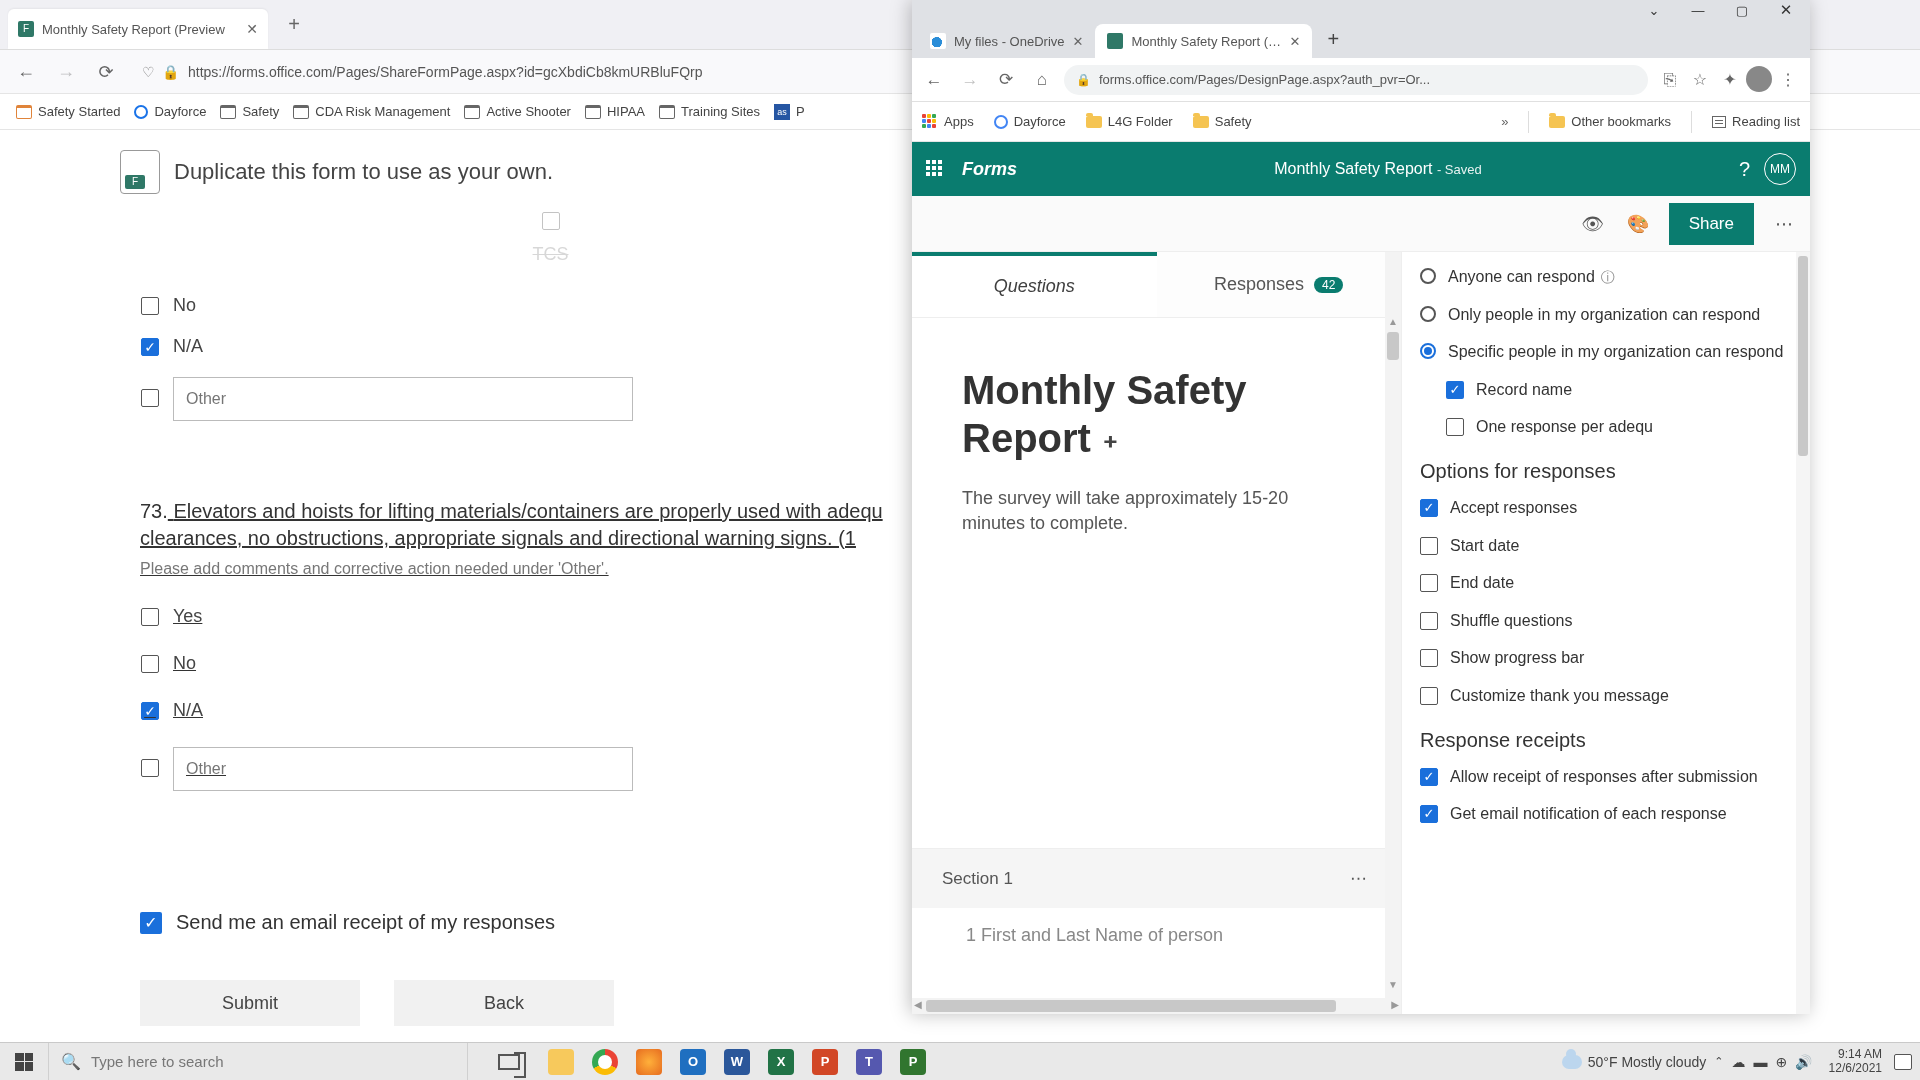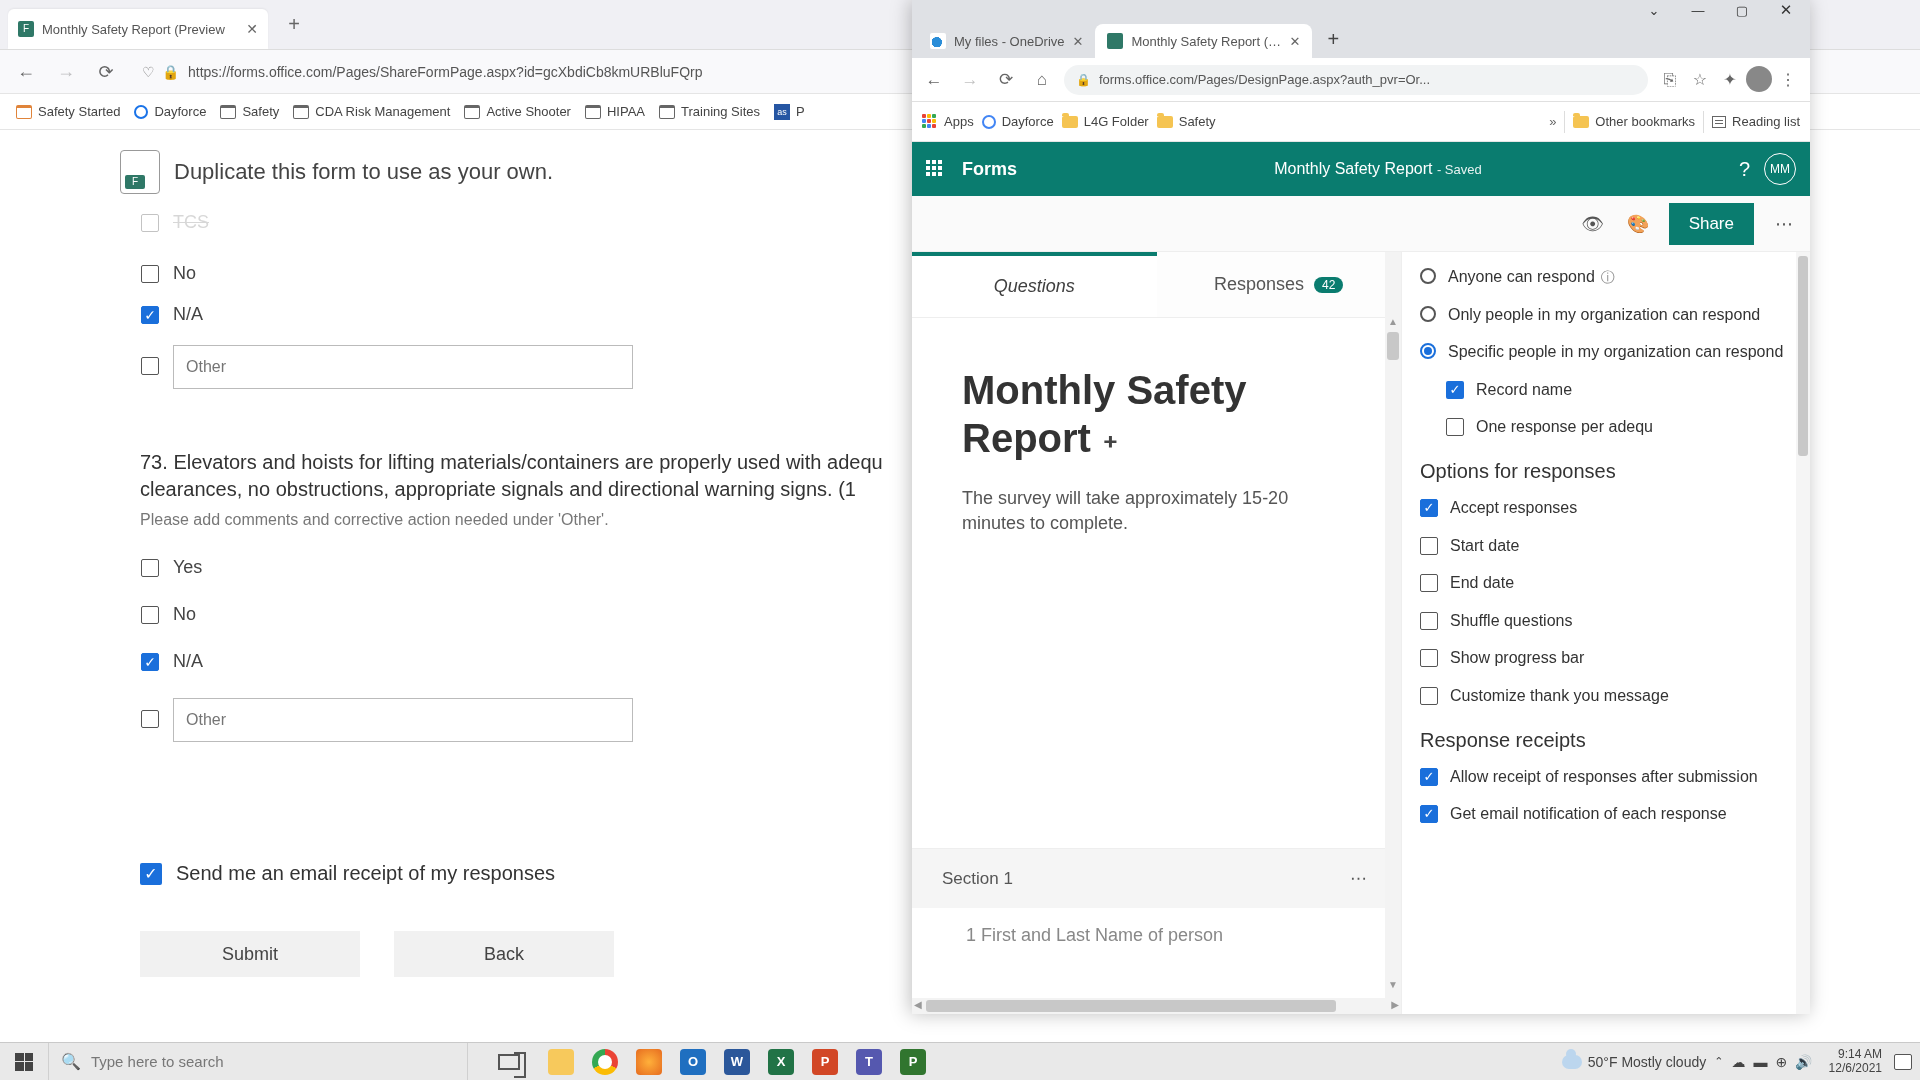--- a/index.html
+++ b/index.html
@@ -45,21 +45,21 @@
 .dup-bar .dup-text { font-size: 22px; color:#444; }
 .dup-btn { position:absolute; right:250px; top:8px; width:100px; height:50px; background:#2f7867; }
 
 .form-area { padding: 0 0 0 140px; max-width: 960px; color:#333; }
 .partial-row { display:flex; align-items:center; gap:14px; margin-bottom:20px; padding-left:1px; }
 .cbx { width:18px; height:18px; border:1px solid #555; border-radius:2px; display:inline-flex; align-items:center; justify-content:center; }
 .cbx.checked { background:#1a6fdb; border-color:#1a6fdb; color:#fff; font-size:14px; }
 .opt-lbl { font-size:18px; color:#444; }
 .other-input { width:460px; height:44px; border:1px solid #bbb; padding:0 12px; font-size:16px; color:#555; margin-left:34px; }
 
-.q-block { margin-top: 60px; }
+.q-block { margin-top: 77px; text-decoration: underline; }
 .q-num { display:inline-block; }
 .q-text { font-size: 20px; color:#333; line-height:1.35; max-width: 900px; }
 .q-help { font-size: 16px; color:#777; margin-top:8px; }
 .q-opts { margin-top: 28px; display:flex; flex-direction:column; gap:26px; }
 
 .receipt-row { margin-top: 120px; display:flex; align-items:center; gap:14px; padding-left: 0;}
 .receipt-cbx { width:22px; height:22px; background:#1a6fdb; color:#fff; display:flex; align-items:center; justify-content:center; font-size:16px; border-radius:2px;}
 .receipt-row .lbl { font-size:20px; color:#333; }
 
 .nav-buttons { margin-top: 46px; display:flex; gap: 34px; padding-left: 0; }
@@ -82,21 +82,21 @@
 .ctab-plus { margin-left:8px; font-size:20px; color:#444; align-self:center; width:26px; text-align:center;}
 .chrome-toolbar { height:44px; background:#fff; border-bottom:1px solid #e0e0e0; display:flex; align-items:center; padding:0 8px; gap:8px; }
 .cicon { width:28px; height:28px; display:flex; align-items:center; justify-content:center; color:#666; font-size:17px;}
 .c-url { flex:1; height:30px; background:#f1f3f4; border-radius:15px; display:flex; align-items:center; padding:0 12px; gap:8px; font-size:13px; color:#555; }
 .c-url .lock{font-size:12px; color:#666;}
 .c-url .txt{white-space:nowrap; overflow:hidden;}
 .c-right-icons { display:flex; gap:2px;}
 .c-right-icons .cicon{font-size:16px;}
 .c-prof { width:26px; height:26px; border-radius:50%; background:#888; color:#fff; font-size:12px; display:flex; align-items:center; justify-content:center;}
 
-.chrome-bm { height:40px; background:#fff; border-bottom:1px solid #e5e5e5; display:flex; align-items:center; padding:0 10px; gap:8px; font-size:13px; color:#444;}
+.chrome-bm { height:40px; background:#fff; border-bottom:1px solid #e5e5e5; display:flex; align-items:center; padding:0 10px; gap:20px; font-size:13px; color:#444;}
 .chrome-bm .grp{display:flex; align-items:center; gap:6px;}
 .chrome-bm .apps-ico{width:16px; height:16px; display:grid; grid-template-columns:repeat(3,4px); grid-template-rows:repeat(3,4px); gap:1px;}
 .chrome-bm .apps-ico span{background:#e94235; border-radius:1px;}
 .chrome-bm .apps-ico span:nth-child(2){background:#fbbc05;}
 .chrome-bm .apps-ico span:nth-child(3){background:#34a853;}
 .chrome-bm .apps-ico span:nth-child(4){background:#4285f4;}
 .chrome-bm .apps-ico span:nth-child(5){background:#e94235;}
 .chrome-bm .apps-ico span:nth-child(6){background:#fbbc05;}
 .chrome-bm .apps-ico span:nth-child(7){background:#34a853;}
 .chrome-bm .apps-ico span:nth-child(8){background:#4285f4;}
@@ -109,21 +109,21 @@
 .chrome-bm .divider{width:1px;height:22px;background:#ddd;}
 .chrome-bm .list-ico{width:14px;height:12px;border:1px solid #666;position:relative;}
 .chrome-bm .list-ico::before,.chrome-bm .list-ico::after{content:"";position:absolute;left:2px;right:2px;height:1px;background:#666;}
 .chrome-bm .list-ico::before{top:3px;}
 .chrome-bm .list-ico::after{top:6px;}
 
 
 .forms-header { height:54px; background:#0a7c6f; display:flex; align-items:center; padding:0 14px; color:#fff; }
 .forms-header .waffle{width:18px;height:18px;display:grid;grid-template-columns:repeat(3,4px);grid-template-rows:repeat(3,4px);gap:2px;}
 .forms-header .waffle span{background:#fff;}
-.forms-header .app-name{font-size:18px;margin-left:18px;font-weight:600;}
+.forms-header .app-name{font-size:18px;margin-left:18px;font-weight:600;font-style:italic;}
 .forms-header .doc-title{flex:1;text-align:center;font-size:16px;}
 .forms-header .doc-title .saved{font-size:13px;opacity:.9;}
 .forms-header .help{font-size:20px;margin-right:14px;}
 .forms-header .avatar{width:32px;height:32px;border-radius:50%;border:1px solid #fff;display:flex;align-items:center;justify-content:center;font-size:12px;background:#0a7c6f;}
 
 
 .forms-cmd { height:56px; background:#fafafa; border-bottom:1px solid #eee; display:flex; align-items:center; justify-content:flex-end; padding:0 10px; gap:14px; position:relative;}
 .forms-cmd .eye, .forms-cmd .theme, .forms-cmd .more{color:#555;font-size:18px;width:32px;text-align:center;}
 .forms-cmd .share-btn{height:42px;padding:0 20px;background:#0a7c6f;color:#fff;font-size:17px;display:flex;align-items:center;}
 
@@ -263,21 +263,21 @@
   </div>
 
   <div class="ff-page">
     <div class="dup-bar">
       <div class="dup-ico"></div>
       <div class="dup-text">Duplicate this form to use as your own.</div>
       <div class="dup-btn"></div>
     </div>
 
     <div class="form-area">
-      <div class="partial-row" style="opacity:.35;margin-bottom:30px;margin-top:6px;">
+      <div class="partial-row" style="opacity:.35;margin-bottom:30px;margin-top:6px;flex-direction:column;">
         <span class="cbx"></span>
         <span class="opt-lbl" style="text-decoration:line-through;opacity:.6">TCS</span>
       </div>
       <div class="partial-row">
         <span class="cbx"></span>
         <span class="opt-lbl">No</span>
       </div>
       <div class="partial-row">
         <span class="cbx checked">✓</span>
         <span class="opt-lbl">N/A</span>

